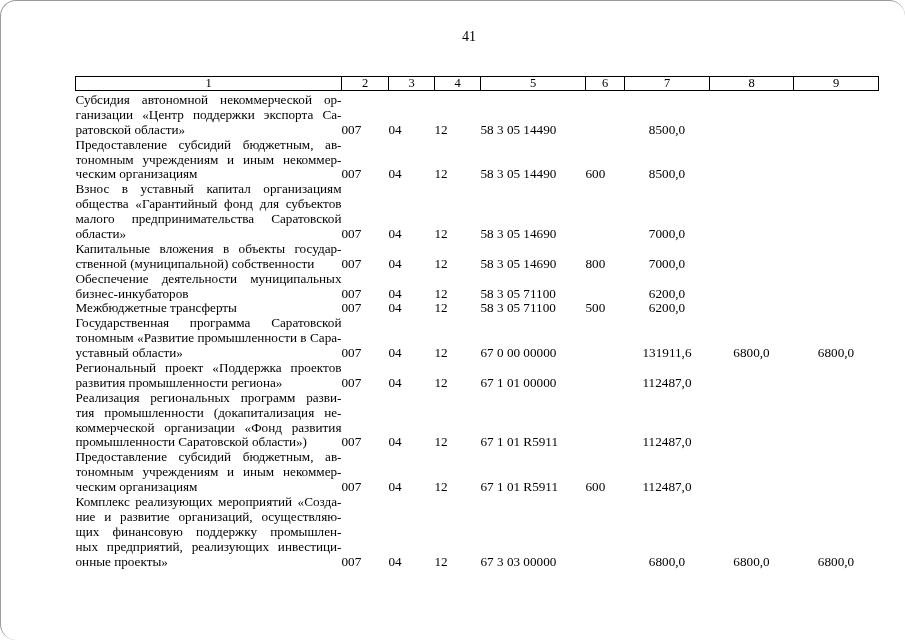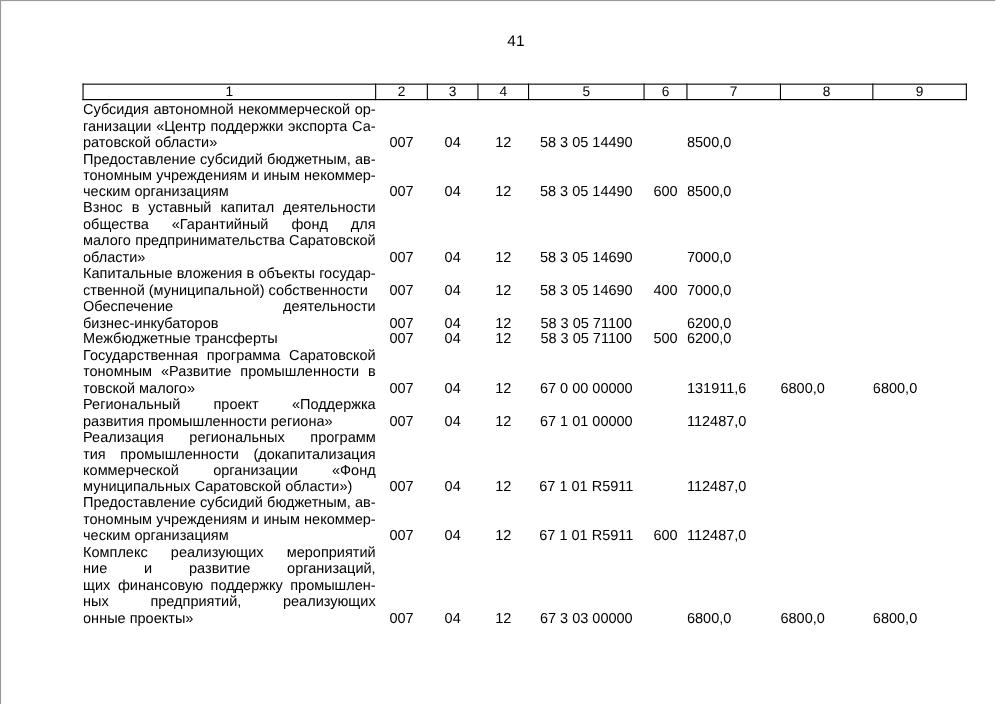--- a/index.html
+++ b/index.html
@@ -1,40 +1,40 @@
 <!DOCTYPE html>
 <html><head>
 <meta charset="utf-8">
 <style>
   html,body { margin:0; padding:0; background:#fff; }
   .page {
     position:relative; width:905px; height:640px; box-sizing:border-box;
     background:#ffffff; overflow:hidden;
     border-top:1px solid #9a9a9a; border-left:1px solid #9a9a9a;
-    font-family:Liberation Sans, sans-serif; color:#000;
+    font-family:Liberation Serif, serif; color:#000;border-radius:16px;
   }
   .pageno {
     position:absolute; top:29px; left:418px; width:100px;
     text-align:center; font-size:14px; line-height:14px;
   }
   table.budget {
     position:absolute; left:74px; top:75px; width:803px;
     border-collapse:collapse; table-layout:fixed;
   }
   table.budget th {
     border:1px solid #000; font-weight:normal; font-size:12.5px;
     height:13px; line-height:13px; padding:0; text-align:center;
     overflow:hidden;
   }
   table.budget td { padding:0; vertical-align:bottom; font-size:13.2px; }
   .ln { height:14.9px; line-height:14.9px; overflow:hidden; }
   .j  { text-align:justify; text-align-last:justify; }
   td.c1 { padding-left:8px; padding-right:3px; }
-  td.c2,td.c3,td.c4,td.c5,td.c6 { text-align:center; }
-  td.c7,td.c8,td.c9 { text-align:left; padding-right:5px; }
+  td.c2,td.c3,td.c4,td.c5,td.c6 { }
+  td.c7,td.c8,td.c9 { text-align:center; padding-right:5px; }
   td.c2 .ln,td.c3 .ln,td.c4 .ln,td.c5 .ln,td.c6 .ln,
   td.c7 .ln,td.c8 .ln,td.c9 .ln { white-space:nowrap; }
   tr.first td { padding-top:2px; }
 </style>
 </head>
 <body>
 
 <div class="page">
   <div class="pageno">41</div>
 
@@ -124,21 +124,21 @@
         <td class="c8">
             <div class="ln"></div>
           </td>
         <td class="c9">
             <div class="ln"></div>
           </td>
       </tr>
 
       <tr>
         <td class="c1">
-          <div class="ln j">Взнос в уставный капитал деятельности</div>
+          <div class="ln j">Взнос в уставный капитал организациям</div>
           <div class="ln j">общества «Гарантийный фонд для субъектов</div>
           <div class="ln j">малого предпринимательства Саратовской</div>
           <div class="ln">области»</div>
         </td>
         <td class="c2">
             <div class="ln">007</div>
           </td>
         <td class="c3">
             <div class="ln">04</div>
           </td>
@@ -173,21 +173,21 @@
         <td class="c3">
             <div class="ln">04</div>
           </td>
         <td class="c4">
             <div class="ln">12</div>
           </td>
         <td class="c5">
             <div class="ln">58 3 05 14690</div>
           </td>
         <td class="c6">
-            <div class="ln">400</div>
+            <div class="ln">800</div>
           </td>
         <td class="c7">
             <div class="ln">7000,0</div>
           </td>
         <td class="c8">
             <div class="ln"></div>
           </td>
         <td class="c9">
             <div class="ln"></div>
           </td>
@@ -251,21 +251,21 @@
           </td>
         <td class="c9">
             <div class="ln"></div>
           </td>
       </tr>
 
       <tr>
         <td class="c1">
           <div class="ln j">Государственная программа Саратовской</div>
           <div class="ln j">тономным «Развитие промышленности в Сара-</div>
-          <div class="ln">товской малого»</div>
+          <div class="ln">уставный области»</div>
         </td>
         <td class="c2">
             <div class="ln">007</div>
           </td>
         <td class="c3">
             <div class="ln">04</div>
           </td>
         <td class="c4">
             <div class="ln">12</div>
           </td>
@@ -315,21 +315,21 @@
         <td class="c9">
             <div class="ln"></div>
           </td>
       </tr>
 
       <tr>
         <td class="c1">
           <div class="ln j">Реализация региональных программ разви-</div>
           <div class="ln j">тия промышленности (докапитализация не-</div>
           <div class="ln j">коммерческой организации «Фонд развития</div>
-          <div class="ln">муниципальных Саратовской области»)</div>
+          <div class="ln">промышленности Саратовской области»)</div>
         </td>
         <td class="c2">
             <div class="ln">007</div>
           </td>
         <td class="c3">
             <div class="ln">04</div>
           </td>
         <td class="c4">
             <div class="ln">12</div>
           </td>

